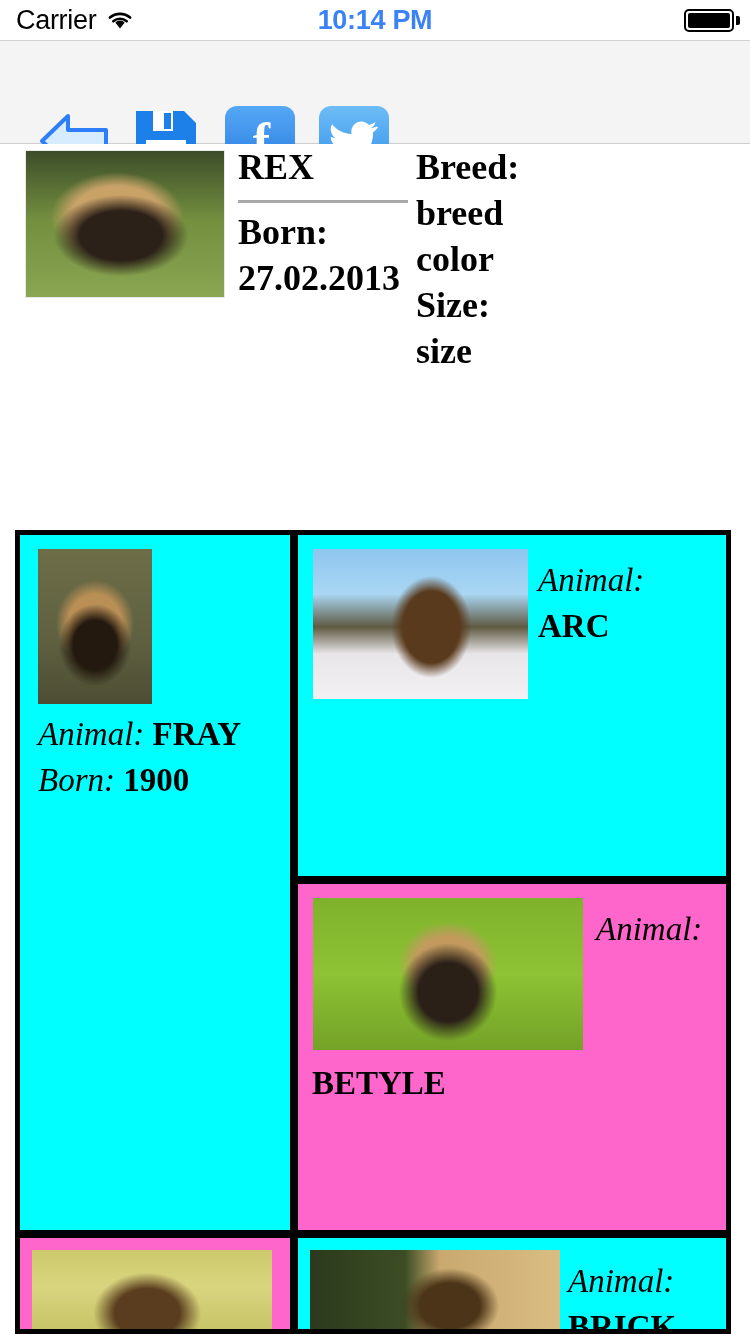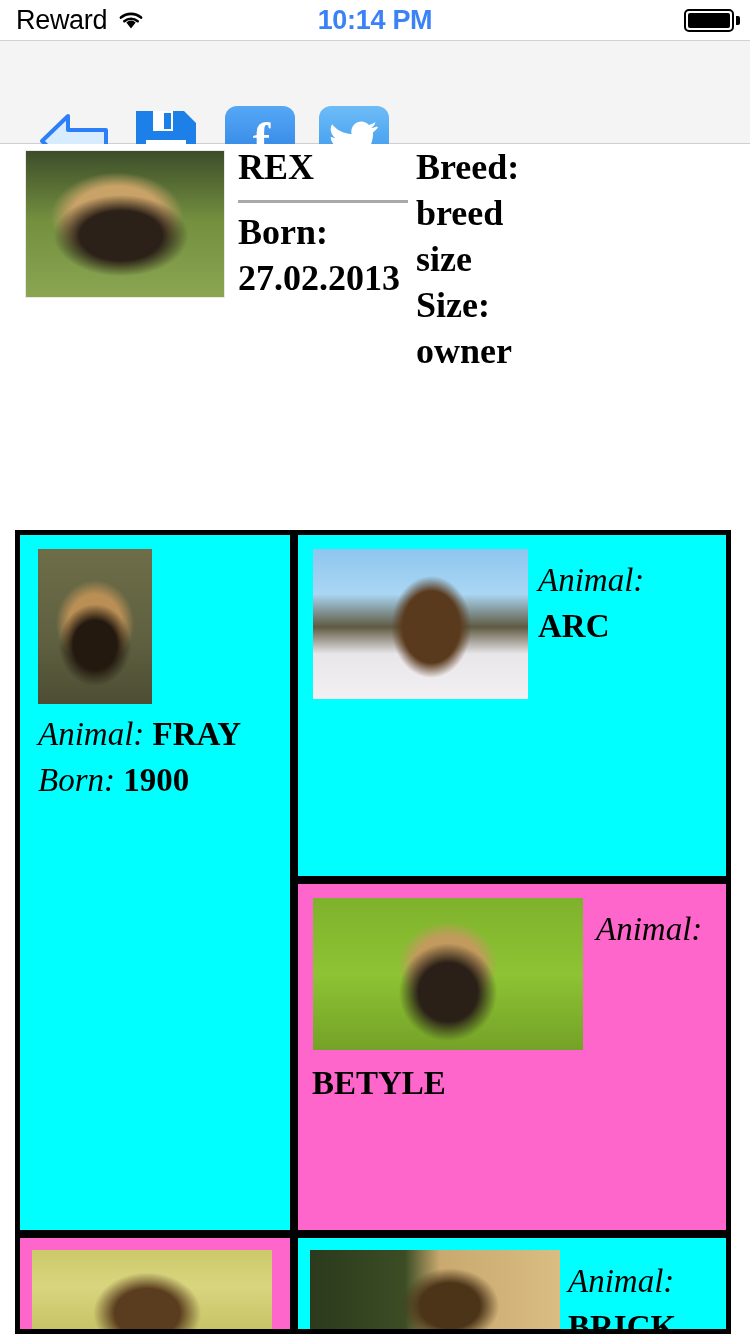--- a/index.html
+++ b/index.html
@@ -168,21 +168,21 @@
       linear-gradient(180deg,#cbc96a 0%,#d9d57f 40%,#c2bf62 100%);}
   .art-br{background:
       radial-gradient(ellipse 26% 55% at 56% 62%, #4b3418 0 46%, rgba(75,52,24,0) 76%),
       linear-gradient(90deg,#2b3a1c 0%,#3c4d25 38%,#c9a96f 52%,#d9bd83 100%);}
 </style>
 </head>
 <body>
 
 <div class="statusbar">
   <div class="sb-left">
-    <span class="sb-carrier">Reward</span>
+    <span class="sb-carrier">Carrier</span>
     <svg class="sb-wifi" viewBox="0 0 30 22">
       <path d="M15 19.5 L10.3 13.4 a7.6 7.6 0 0 1 9.4 0 Z" fill="#000"></path>
       <path d="M4.9 8.6 a15.5 15.5 0 0 1 20.2 0" stroke="#000" stroke-width="2.6" fill="none" stroke-linecap="round"></path>
       <path d="M8.3 12.2 a10.6 10.6 0 0 1 13.4 0" stroke="#000" stroke-width="2.6" fill="none" stroke-linecap="round"></path>
     </svg>
   </div>
   <div class="sb-time">10:14 PM</div>
   <div class="sb-batt">
     <div class="sb-batt-fill"></div>
   </div>
@@ -233,23 +233,23 @@
   <div class="info-col col-a">
     <div>REX</div>
     <div class="hrule"></div>
     <div class="lbl">Born:</div>
     <div class="val">27.02.2013</div>
   </div>
 
   <div class="info-col col-b">
     <div class="lbl">Breed:</div>
     <div class="val">breed</div>
+    <div class="val">color</div>
+    <div class="lbl">Size:</div>
     <div class="val">size</div>
-    <div class="lbl">Size:</div>
-    <div class="val">owner</div>
   </div>
 
 </div>
 
 <div class="tree">
  <div class="tree-inner">
 
   <div class="cell cyan c-fray">
     <div class="cell-img ph-fray">
       <div class="art art-fray"></div>

